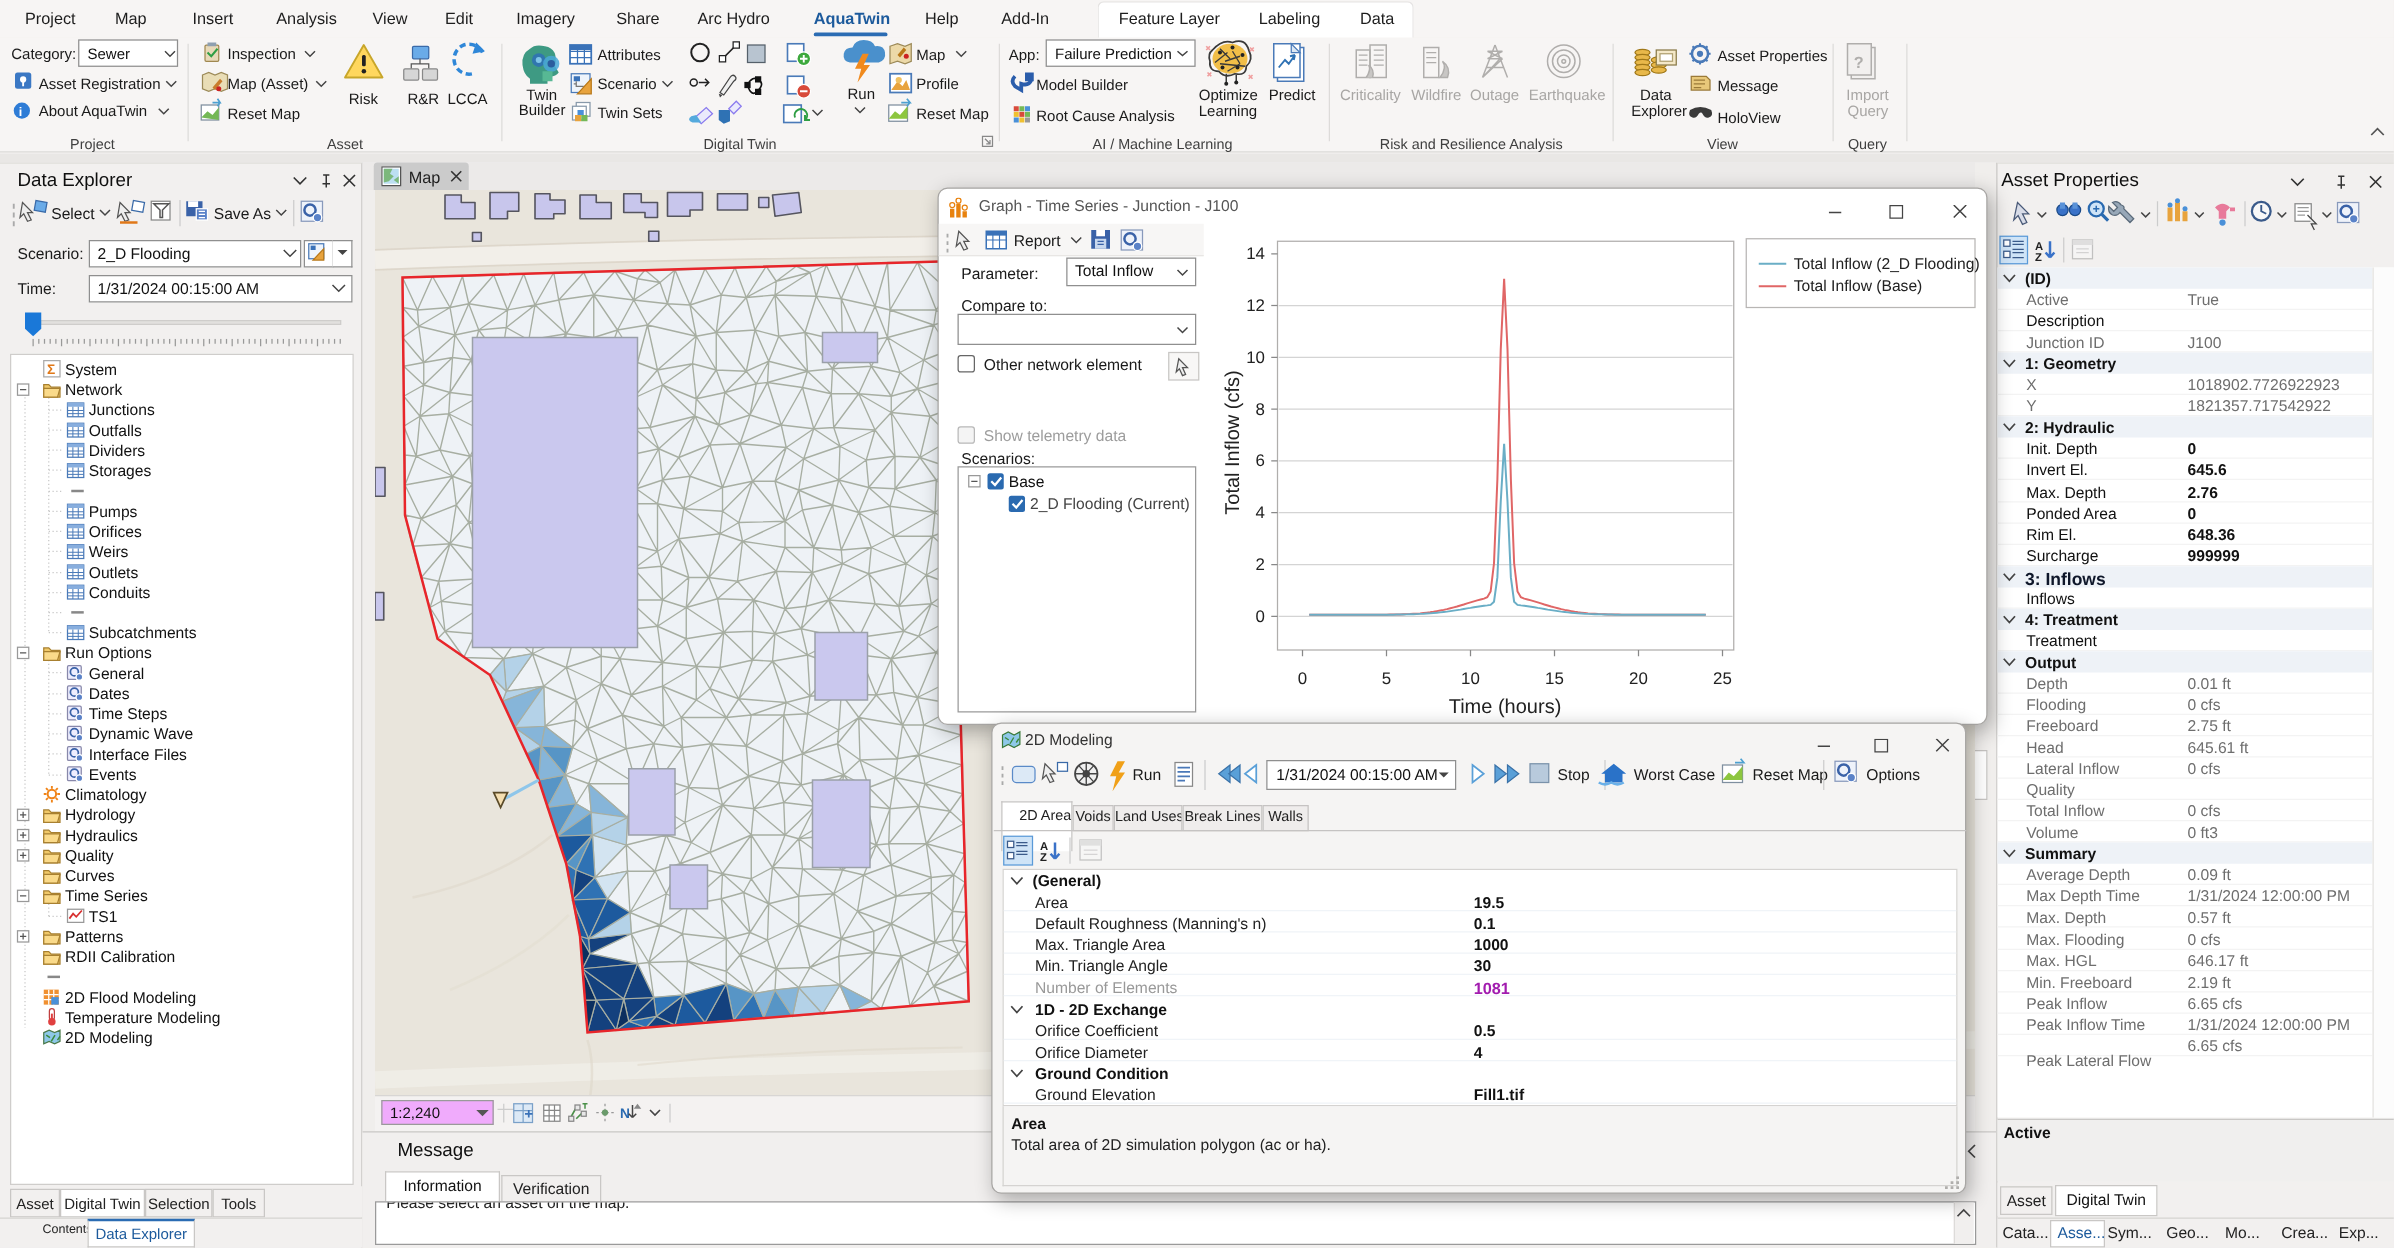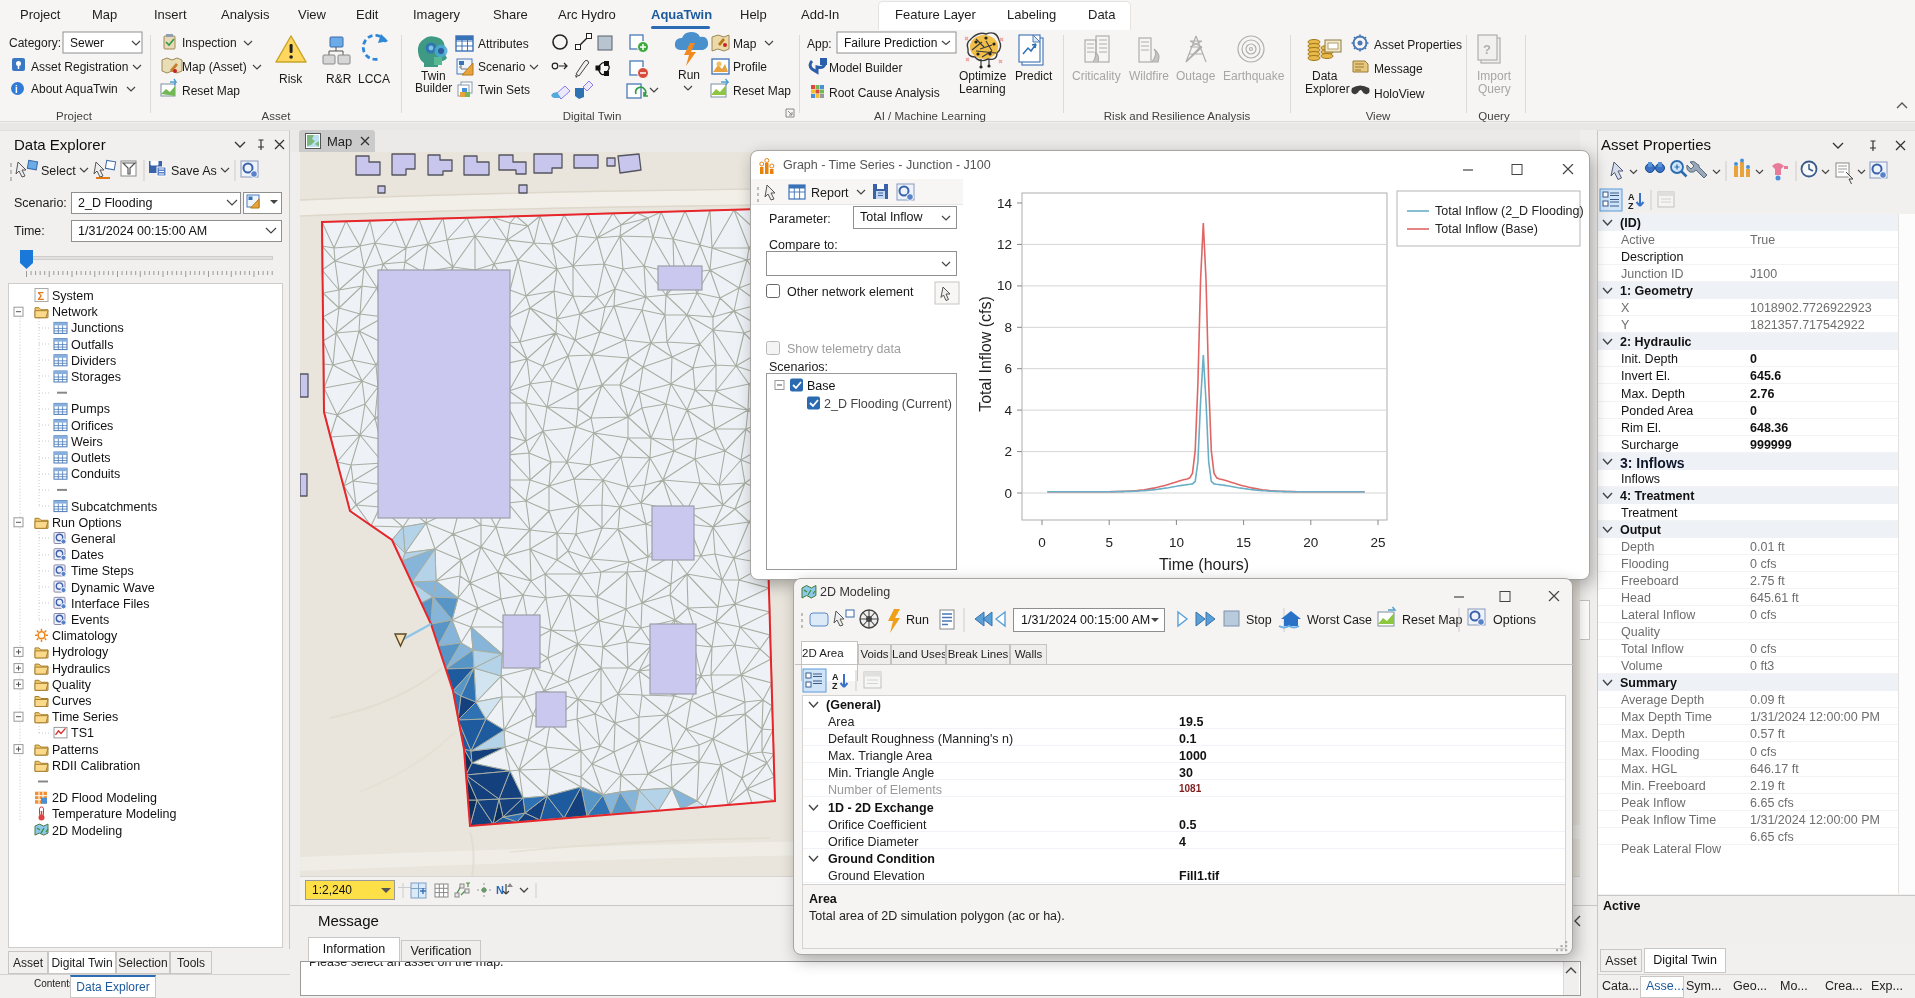--- a/index.html
+++ b/index.html
@@ -675,21 +675,21 @@
       <rect x="358" y="114" width="44" height="24" fill="#cac8ee" stroke="#9aa0a8" stroke-width="1.2"></rect>
       <rect x="352" y="354" width="42" height="54" fill="#cac8ee" stroke="#9aa0a8" stroke-width="1.2"></rect>
       <rect x="203" y="463" width="37" height="53" fill="#cac8ee" stroke="#9aa0a8" stroke-width="1.2"></rect>
       <rect x="236" y="540" width="30" height="35" fill="#cac8ee" stroke="#9aa0a8" stroke-width="1.2"></rect>
       <rect x="350" y="472" width="46" height="70" fill="#cac8ee" stroke="#9aa0a8" stroke-width="1.2"></rect>
       <polygon points="22,70 458,57 475,649 170,674 164,597 153,539 131,472 92,388 50,359 24,260" fill="none" stroke="#e8252a" stroke-width="2"></polygon>
       <path d="M100 489 L131 472" stroke="#8ec6ea" stroke-width="2.5"></path>
       <path d="M95 482 h11 l-5.5 12 z" fill="#f5deb0" stroke="#5a4a28" stroke-width="1.4"></path>
     </svg>
 <div style="position:absolute;left:300px;top:876px;width:1280px;height:29px;background:#f4f2f1;border-top:1px solid #d8d6d4;"></div>
-<div style="position:absolute;left:305px;top:880px;width:90px;height:20px;background:#fde047;border:1px solid #9a9a9a;font-size:12px;line-height:18px;padding-left:6px;color:#111;">1:2,240</div>
+<div style="position:absolute;left:305px;top:880px;width:90px;height:20px;background:#f0abfc;border:1px solid #9a9a9a;font-size:12px;line-height:18px;padding-left:6px;color:#111;">1:2,240</div>
 <svg class="abs" style="left:378px;top:881px;" width="180" height="19">
       <path d="M3 7 l5 5 5 -5 z" fill="#555"></path>
 <path d="M25 2 v15 M20 6.5 h14" stroke="#ccc"></path>
 <g transform="translate(32,0)">
         <rect x="1" y="2" width="15" height="15" fill="#dce9f6" stroke="#7aa0c8"></rect>
         <path d="M1 7.5 h15 M8.5 2 v15" stroke="#7aa0c8"></path>
         <path d="M10 10 h6 m-3 -3 v6" stroke="#3a72b8" stroke-width="1.4"></path>
       </g>
 <g transform="translate(56,0)">
         <rect x="1" y="3" width="13" height="13" fill="#fff" stroke="#888"></rect>
@@ -1096,21 +1096,21 @@
       </g>
 <text x="230" y="19" font-size="12.5" fill="#1a1a1a">Reset Map</text>
 <path d="M287 3 v24" stroke="#ccc"></path>
 <g transform="translate(296,4)">
         <rect x="0" y="0" width="17" height="16" fill="#eef2fa" stroke="#8899bb"></rect>
         <circle cx="7" cy="7" r="4.5" fill="none" stroke="#3a62a8" stroke-width="2"></circle>
         <circle cx="13" cy="13" r="3.4" fill="#5a82c8" stroke="#fff"></circle>
       </g>
 <text x="321" y="19" font-size="12.5" fill="#1a1a1a">Options</text>
 </svg>
-<div style="position:absolute;left:7px;top:62px;width:57px;height:40px;background:#fff;border:1px solid #c5c3c2;border-bottom:none;font-size:11.5px;text-align:left;line-height:22px;color:#222;white-space:nowrap;overflow:hidden;">2D Area</div>
+<div style="position:absolute;left:7px;top:62px;width:57px;height:40px;background:#fff;border:1px solid #c5c3c2;border-bottom:none;font-size:11.5px;text-align:right;line-height:22px;color:#222;white-space:nowrap;overflow:hidden;">2D Area</div>
 <div style="position:absolute;left:64px;top:65px;width:33px;height:21px;background:#efedec;border:1px solid #c5c3c2;font-size:11.5px;text-align:center;line-height:19px;color:#222;white-space:nowrap;overflow:hidden;">Voids</div>
 <div style="position:absolute;left:97px;top:65px;width:55px;height:21px;background:#efedec;border:1px solid #c5c3c2;font-size:11.5px;text-align:center;line-height:19px;color:#222;white-space:nowrap;overflow:hidden;">Land Uses</div>
 <div style="position:absolute;left:152px;top:65px;width:64px;height:21px;background:#efedec;border:1px solid #c5c3c2;font-size:11.5px;text-align:center;line-height:19px;color:#222;white-space:nowrap;overflow:hidden;">Break Lines</div>
 <div style="position:absolute;left:216px;top:65px;width:37px;height:21px;background:#efedec;border:1px solid #c5c3c2;font-size:11.5px;text-align:center;line-height:19px;color:#222;white-space:nowrap;overflow:hidden;">Walls</div>
 <div style="position:absolute;left:1px;top:85px;width:778px;height:1px;background:#c5c3c2;"></div>
 <svg class="abs" style="left:8px;top:89px;" width="200" height="26" viewBox="0 0 200 26">
 <rect x="1" y="1" width="23" height="23" fill="#cfe4f7" stroke="#5a9ad8"></rect>
 <g stroke="#3a5a8a">
         <rect x="4" y="5" width="5" height="5" fill="#fff"></rect>
         <rect x="4" y="14" width="5" height="5" fill="#fff"></rect>
@@ -1138,21 +1138,21 @@
 <div style="position:absolute;left:34px;top:153px;font-size:12.5px;color:#222;">Default Roughness (Manning's n)</div>
 <div style="position:absolute;left:385px;top:153px;font-size:12.5px;font-weight:bold;color:#111;">0.1</div>
 <div style="position:absolute;left:9px;top:183px;width:762px;height:1px;background:#f0f4f8;"></div>
 <div style="position:absolute;left:34px;top:170px;font-size:12.5px;color:#222;">Max. Triangle Area</div>
 <div style="position:absolute;left:385px;top:170px;font-size:12.5px;font-weight:bold;color:#111;">1000</div>
 <div style="position:absolute;left:9px;top:200px;width:762px;height:1px;background:#f0f4f8;"></div>
 <div style="position:absolute;left:34px;top:187px;font-size:12.5px;color:#222;">Min. Triangle Angle</div>
 <div style="position:absolute;left:385px;top:187px;font-size:12.5px;font-weight:bold;color:#111;">30</div>
 <div style="position:absolute;left:9px;top:217px;width:762px;height:1px;background:#f0f4f8;"></div>
 <div style="position:absolute;left:34px;top:204px;font-size:12.5px;color:#999;">Number of Elements</div>
-<div style="position:absolute;left:385px;top:204px;font-size:10px;font-weight:bold;color:#7f1d1d;">1081</div>
+<div style="position:absolute;left:385px;top:204px;font-size:13px;font-weight:bold;color:#a21caf;">1081</div>
 <svg class="abs" style="left:14px;top:224px;" width="12" height="10">
       <path d="M1 2 l4.5 5 4.5 -5" stroke="#444" fill="none" stroke-width="1.4"></path>
     </svg>
 <div style="position:absolute;left:34px;top:222px;font-size:12.5px;font-weight:bold;color:#111;">1D - 2D Exchange</div>
 <div style="position:absolute;left:9px;top:252px;width:762px;height:1px;background:#f0f4f8;"></div>
 <div style="position:absolute;left:34px;top:239px;font-size:12.5px;color:#222;">Orifice Coefficient</div>
 <div style="position:absolute;left:385px;top:239px;font-size:12.5px;font-weight:bold;color:#111;">0.5</div>
 <div style="position:absolute;left:9px;top:269px;width:762px;height:1px;background:#f0f4f8;"></div>
 <div style="position:absolute;left:34px;top:256px;font-size:12.5px;color:#222;">Orifice Diameter</div>
 <div style="position:absolute;left:385px;top:256px;font-size:12.5px;font-weight:bold;color:#111;">4</div>

